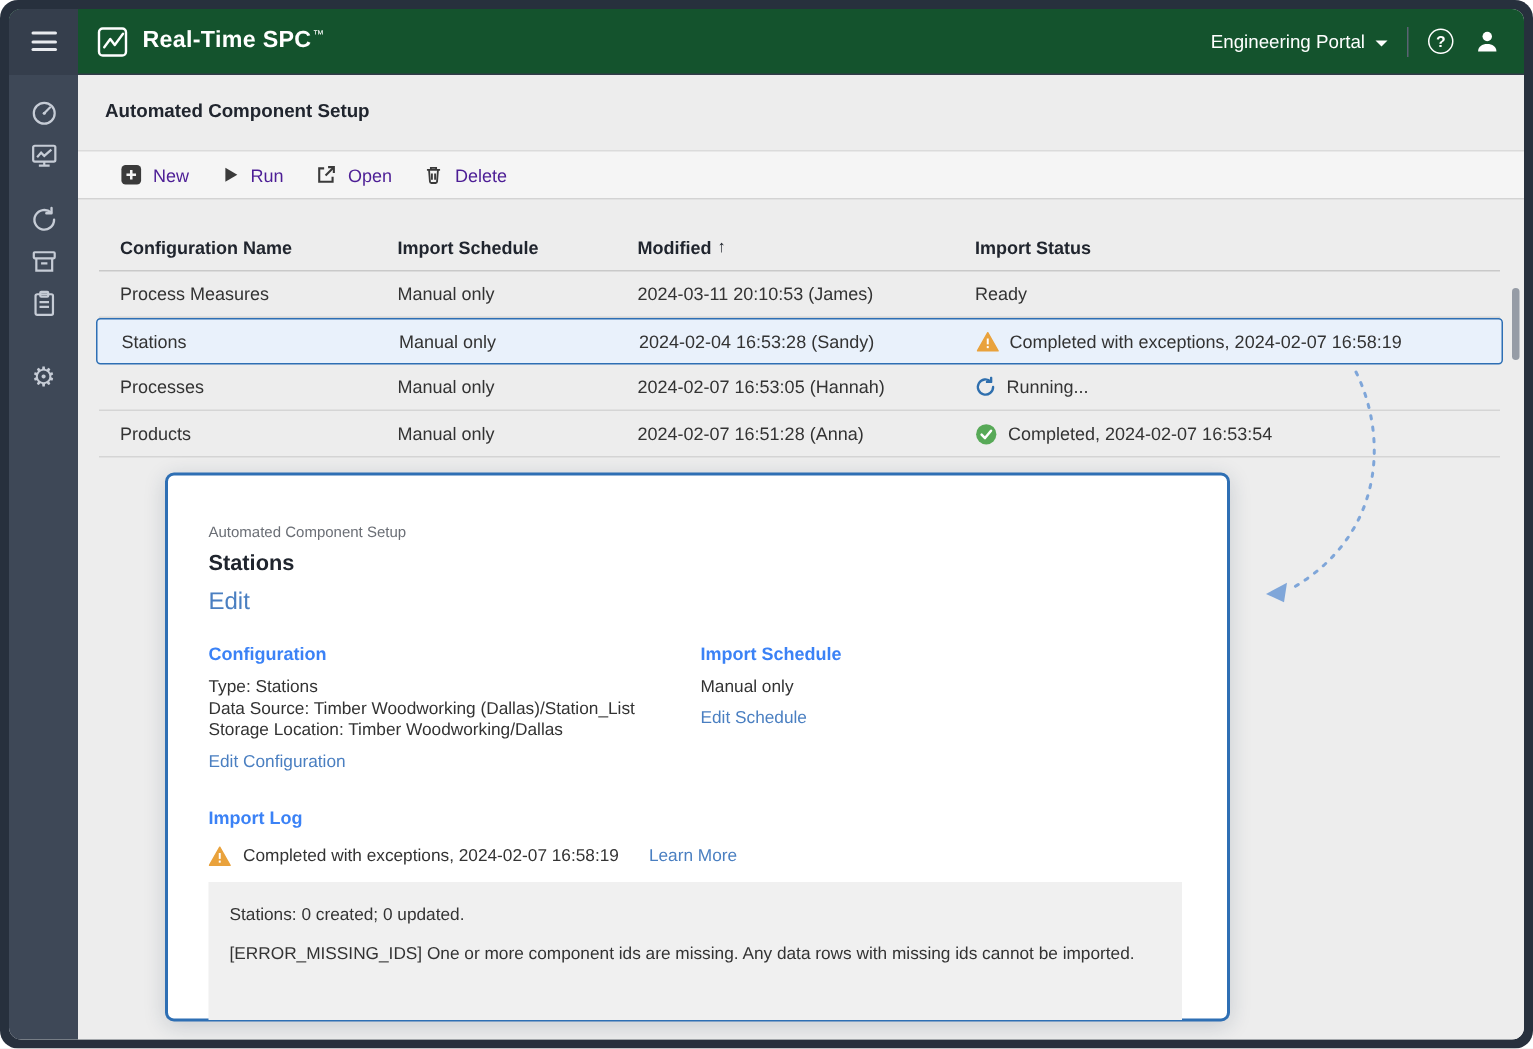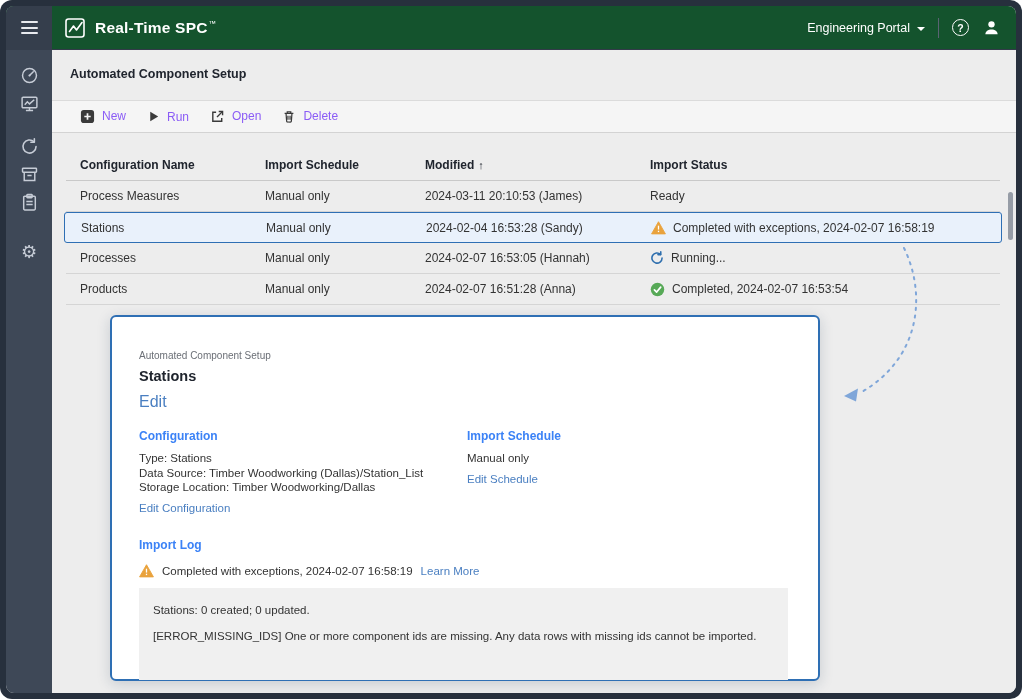--- a/index.html
+++ b/index.html
@@ -26,21 +26,21 @@
   .sidebar{position:absolute;left:0;top:44px;bottom:0;width:46px;background:#3e4857;display:flex;flex-direction:column;align-items:center;padding-top:11px;z-index:2;}
   .side-item{width:28px;height:28px;display:flex;align-items:center;justify-content:center;cursor:pointer;}
   .side-item.gap-md{margin-top:15px;}
   .side-item.gap-lg{margin-top:22px;}
   .gear-glyph{color:#c6ccd6;font-size:18px;font-family:"DejaVu Sans",sans-serif;line-height:1;}
 
   
   .main{position:absolute;left:46px;top:44px;right:0;bottom:0;background:#ededed;}
   .page-title{position:absolute;left:18px;top:17px;font-size:12.5px;font-weight:bold;color:#20252e;}
   .toolbar{position:absolute;left:0;right:0;top:50px;height:33px;background:#f5f5f5;border-top:1px solid #dbdbdb;border-bottom:1px solid #d3d3d3;display:flex;align-items:center;padding-left:28px;gap:21px;}
-  .tb-btn{display:flex;gap:7px;font-size:12px;color:#8b5cf6;cursor:pointer;}
+  .tb-btn{display:flex;align-items:center;gap:7px;font-size:12px;color:#4c1d95;cursor:pointer;}
 
   
   .table{position:absolute;left:14px;right:16px;top:100px;font-size:12px;color:#333;}
   .tr{display:flex;align-items:center;height:31px;border-bottom:1px solid #d5d5d5;padding-left:14px;}
   .tr.thead{font-weight:bold;color:#20252e;border-bottom:1px solid #c9c9c9;cursor:default;}
   .tr{cursor:pointer;}
   .c1{width:185px;} .c2{width:160px;} .c3{width:225px;display:flex;align-items:center;}
   .c4{flex:1;display:flex;align-items:center;gap:7px;}
   .tr.selected{background:#e9f1fb;border:1.5px solid #2e6fb4;border-radius:3px;margin:0 -2px;padding-left:16px;}
   .sort-arrow{margin-left:4px;font-size:11px;}
@@ -54,21 +54,21 @@
   .edit-link{margin-top:9px;display:inline-block;font-size:16px;}
   .cols{display:flex;margin-top:18px;}
   .col-left{width:328px;}
   .col-right{flex:1;}
   .sec-heading{font-size:12px;font-weight:bold;color:#3b82f6;}
   .sec-body{margin-top:8px;}
   .sec-line{font-size:11.5px;color:#333;line-height:14.5px;}
   .sec-link{margin-top:7px;display:inline-block;font-size:11.5px;}
   .log-heading{margin-top:22px;}
   .status-line{display:flex;align-items:center;gap:8px;margin-top:12px;font-size:11.5px;color:#333;}
-  .learn-more{font-size:11.5px;}
+  .learn-more{margin-left:12px;font-size:11.5px;}
   .log-box{margin-top:10px;height:92px;background:#f0f0f0;padding:16px 14px;font-size:11.5px;color:#333;}
   .log-line + .log-line{margin-top:14px;}
 
   
   .arrow-overlay{position:absolute;inset:0;z-index:6;pointer-events:none;}
   svg{display:block;}
 </style>
 </head>
 <body>
 

